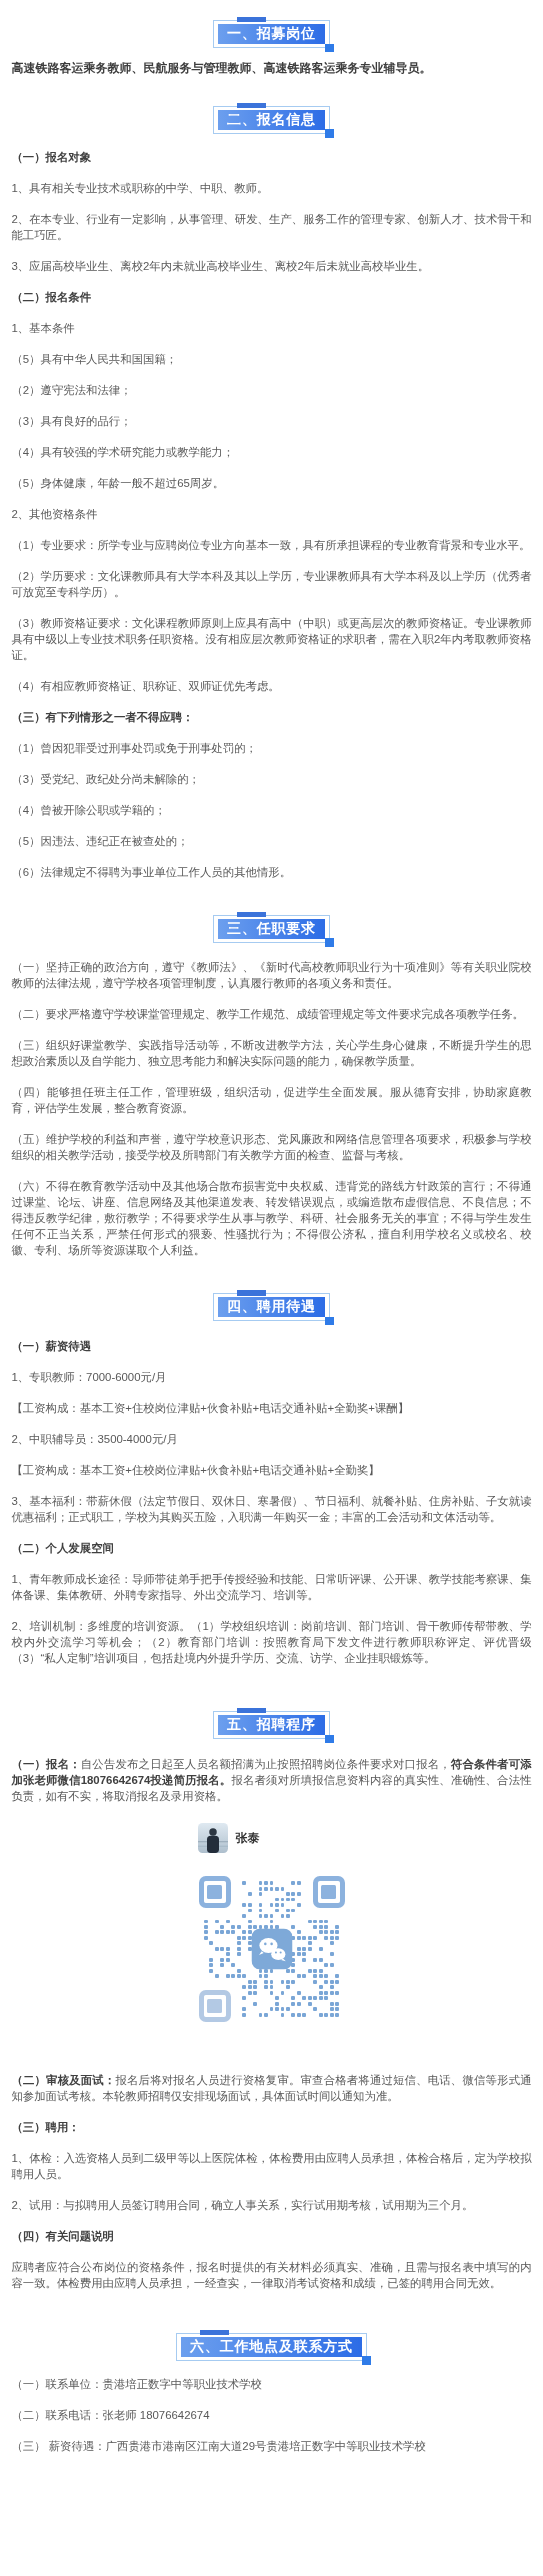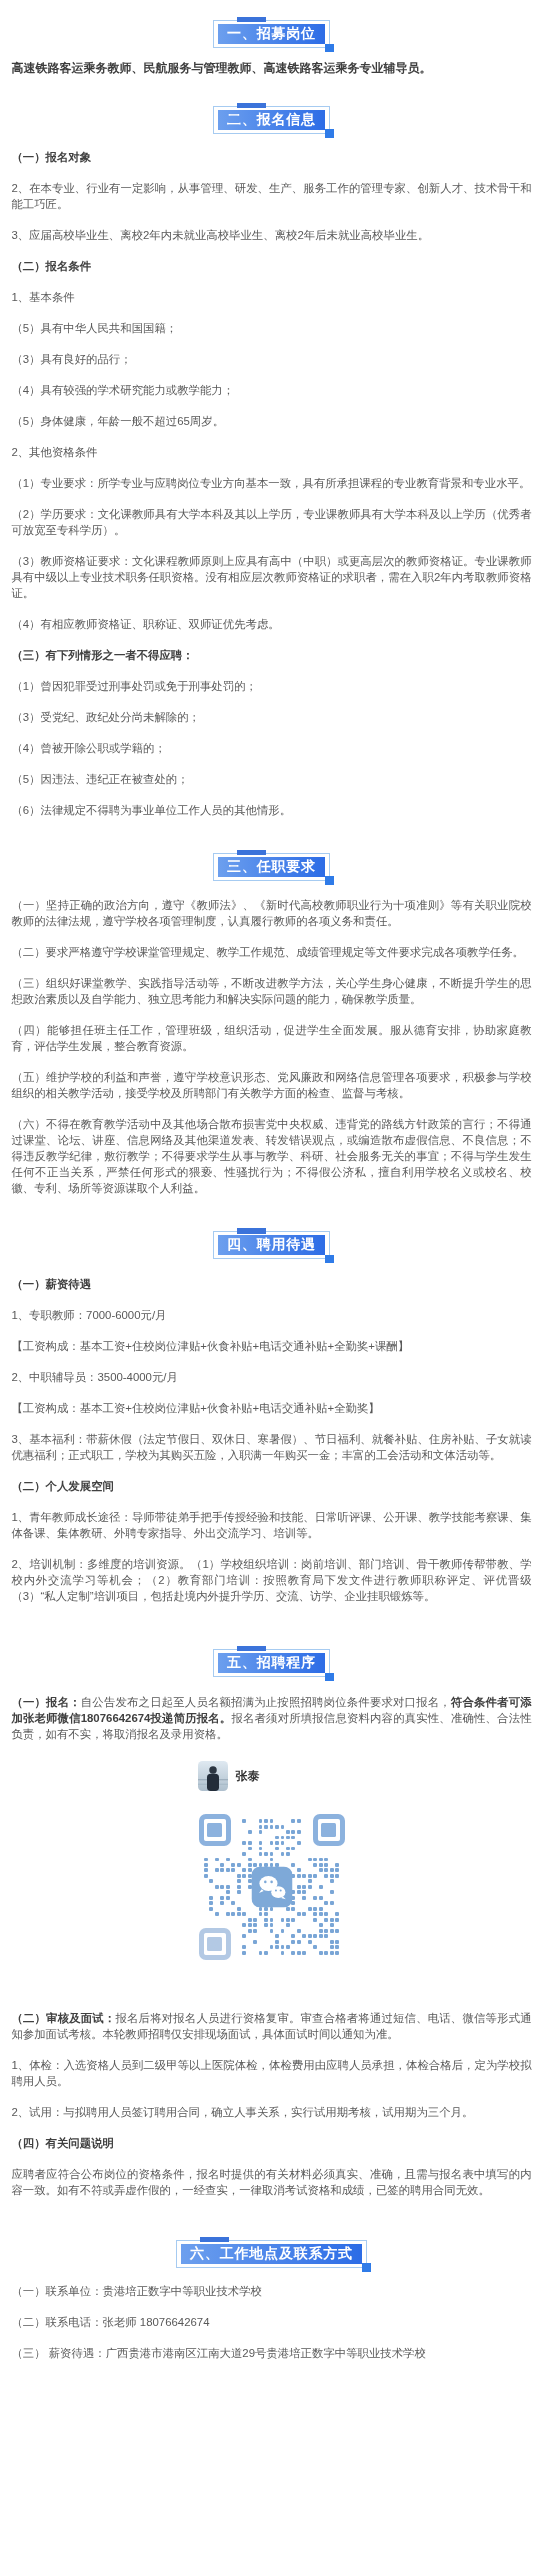--- a/index.html
+++ b/index.html
@@ -59,26 +59,28 @@
 
   <div class="sec-hdr hdr-2">
     <span class="bar"></span>
     <div class="frame">
       <div class="btn">二、报名信息</div>
     </div>
     <span class="sq"></span>
   </div>
   <div class="content">
     <p class="para h-bold">（一）报名对象</p>
+    <p class="para">1、具有相关专业技术或职称的中学、中职、教师。</p>
     <p class="para">2、在本专业、行业有一定影响，从事管理、研发、生产、服务工作的管理专家、创新人才、技术骨干和能工巧匠。</p>
     <p class="para">3、应届高校毕业生、离校2年内未就业高校毕业生、离校2年后未就业高校毕业生。</p>
 
     <p class="para h-bold">（二）报名条件</p>
     <p class="para">1、基本条件</p>
     <p class="para">（5）具有中华人民共和国国籍；</p>
+    <p class="para">（2）遵守宪法和法律；</p>
     <p class="para">（3）具有良好的品行；</p>
     <p class="para">（4）具有较强的学术研究能力或教学能力；</p>
     <p class="para">（5）身体健康，年龄一般不超过65周岁。</p>
     <p class="para">2、其他资格条件</p>
     <p class="para">（1）专业要求：所学专业与应聘岗位专业方向基本一致，具有所承担课程的专业教育背景和专业水平。</p>
     <p class="para">（2）学历要求：文化课教师具有大学本科及其以上学历，专业课教师具有大学本科及以上学历（优秀者可放宽至专科学历）。</p>
     <p class="para">（3）教师资格证要求：文化课程教师原则上应具有高中（中职）或更高层次的教师资格证。专业课教师具有中级以上专业技术职务任职资格。没有相应层次教师资格证的求职者，需在入职2年内考取教师资格证。</p>
     <p class="para">（4）有相应教师资格证、职称证、双师证优先考虑。</p>
 
     <p class="para h-bold">（三）有下列情形之一者不得应聘：</p>
@@ -375,24 +377,25 @@
           <path d="M40 38 l3.5 3.5 -6-1.5z" fill="#ffffff"></path>
           <circle cx="31" cy="30.5" r="1.3" fill="#7ea9d8"></circle>
           <circle cx="37" cy="30.5" r="1.3" fill="#7ea9d8"></circle>
         </svg>
       </div>
     </div>
 
     <p class="para">
       <span class="lead">（二）审核及面试：</span><span>报名后将对报名人员进行资格复审。审查合格者将通过短信、电话、微信等形式通知参加面试考核。本轮教师招聘仅安排现场面试，具体面试时间以通知为准。</span>
     </p>
+    <p class="para h-bold">（三）聘用：</p>
     <p class="para">1、体检：入选资格人员到二级甲等以上医院体检，体检费用由应聘人员承担，体检合格后，定为学校拟聘用人员。</p>
     <p class="para">2、试用：与拟聘用人员签订聘用合同，确立人事关系，实行试用期考核，试用期为三个月。</p>
     <p class="para h-bold">（四）有关问题说明</p>
-    <p class="para">应聘者应符合公布岗位的资格条件，报名时提供的有关材料必须真实、准确，且需与报名表中填写的内容一致。如有不符或弄虚作假的，一经查实，一律取消考试资格和成绩，已签的聘用合同无效。</p>
+    <p class="para">应聘者应符合公布岗位的资格条件，报名时提供的有关材料必须真实、准确，且需与报名表中填写的内容一致。体检费用由应聘人员承担，一经查实，一律取消考试资格和成绩，已签的聘用合同无效。</p>
   </div>
 
   <div class="sec-hdr hdr-6">
     <span class="bar"></span>
     <div class="frame">
       <div class="btn">六、工作地点及联系方式</div>
     </div>
     <span class="sq"></span>
   </div>
   <div class="content">

